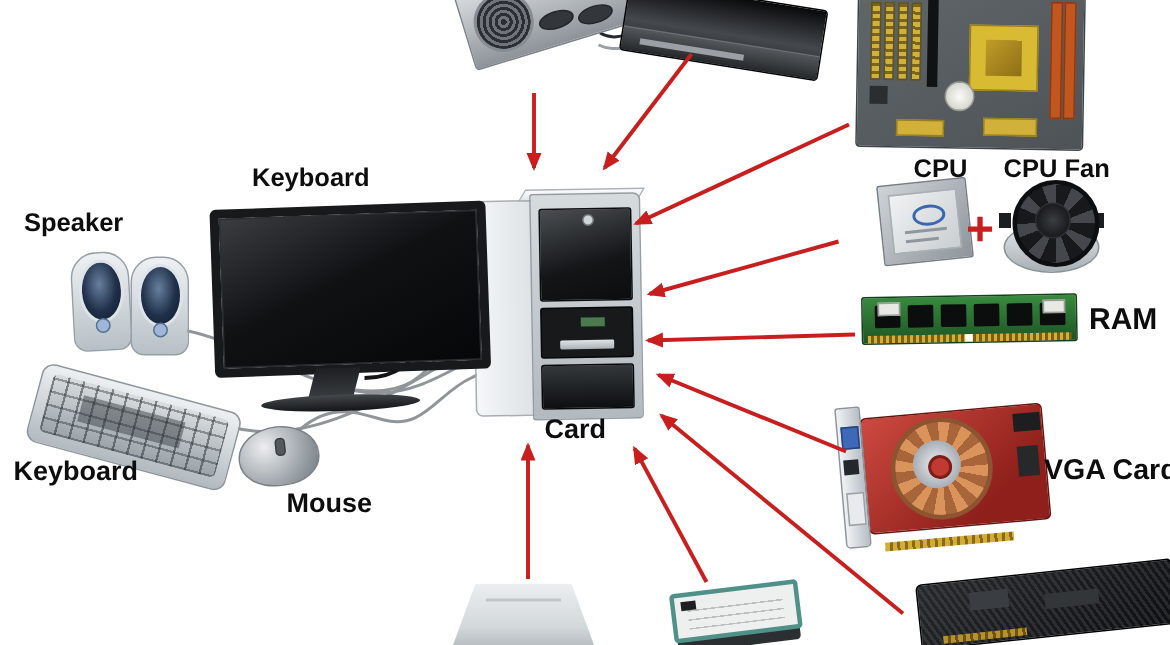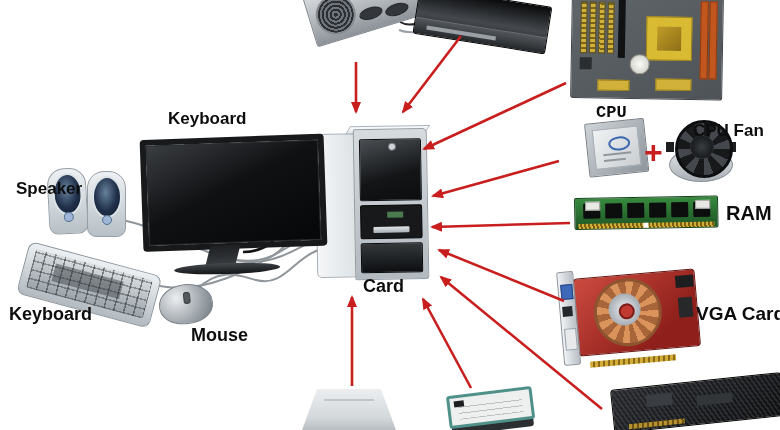--- a/index.html
+++ b/index.html
@@ -326,27 +326,27 @@
       <div class="kb-dark"></div>
     </div>
   </div>
 
   <div class="component" style="left:157px;top:287px;transform:rotate(-6deg);">
     <div class="mouse-body">
       <div class="mouse-wheel"></div>
     </div>
   </div>
 
-  <div class="lbl" style="left:16px;top:139px;margin-top:40px;">Speaker</div>
+  <div class="lbl" style="left:16px;top:139px;">Speaker</div>
   <div class="lbl" style="left:168px;top:109px;">Keyboard</div>
   <div class="lbl" style="left:9px;top:304px;font-size:18px;text-align:right;">Keyboard</div>
   <div class="lbl" style="left:191px;top:325px;font-size:18px;text-align:center;">Mouse</div>
   <div class="lbl" style="left:363px;top:276px;font-size:18px;">Card</div>
-  <div class="lbl" style="left:596px;top:103px;font-family:Liberation Mono, monospace;">CPU</div>
-  <div class="lbl" style="left:669px;top:121px;margin-left:24px;">CPU Fan</div>
+  <div class="lbl" style="left:609px;top:103px;">CPU</div>
+  <div class="lbl" style="left:669px;top:103px;">CPU Fan</div>
   <div class="lbl" style="left:726px;top:202px;font-size:20px;">RAM</div>
   <div class="lbl" style="left:696px;top:303px;font-size:19px;">VGA Card</div>
 
   <svg id="arrows" class="layer" width="780" height="430">
     <defs>
       <marker id="ah" markerUnits="userSpaceOnUse" markerWidth="13" markerHeight="11" refX="10" refY="5" orient="auto">
         <path d="M0,0 L12,5 L0,10 z" fill="#c81e1e"></path>
       </marker>
     </defs>
     <line x1="356" y1="62" x2="356" y2="112" stroke="#c81e1e" stroke-width="2.6" marker-end="url(#ah)"></line>

